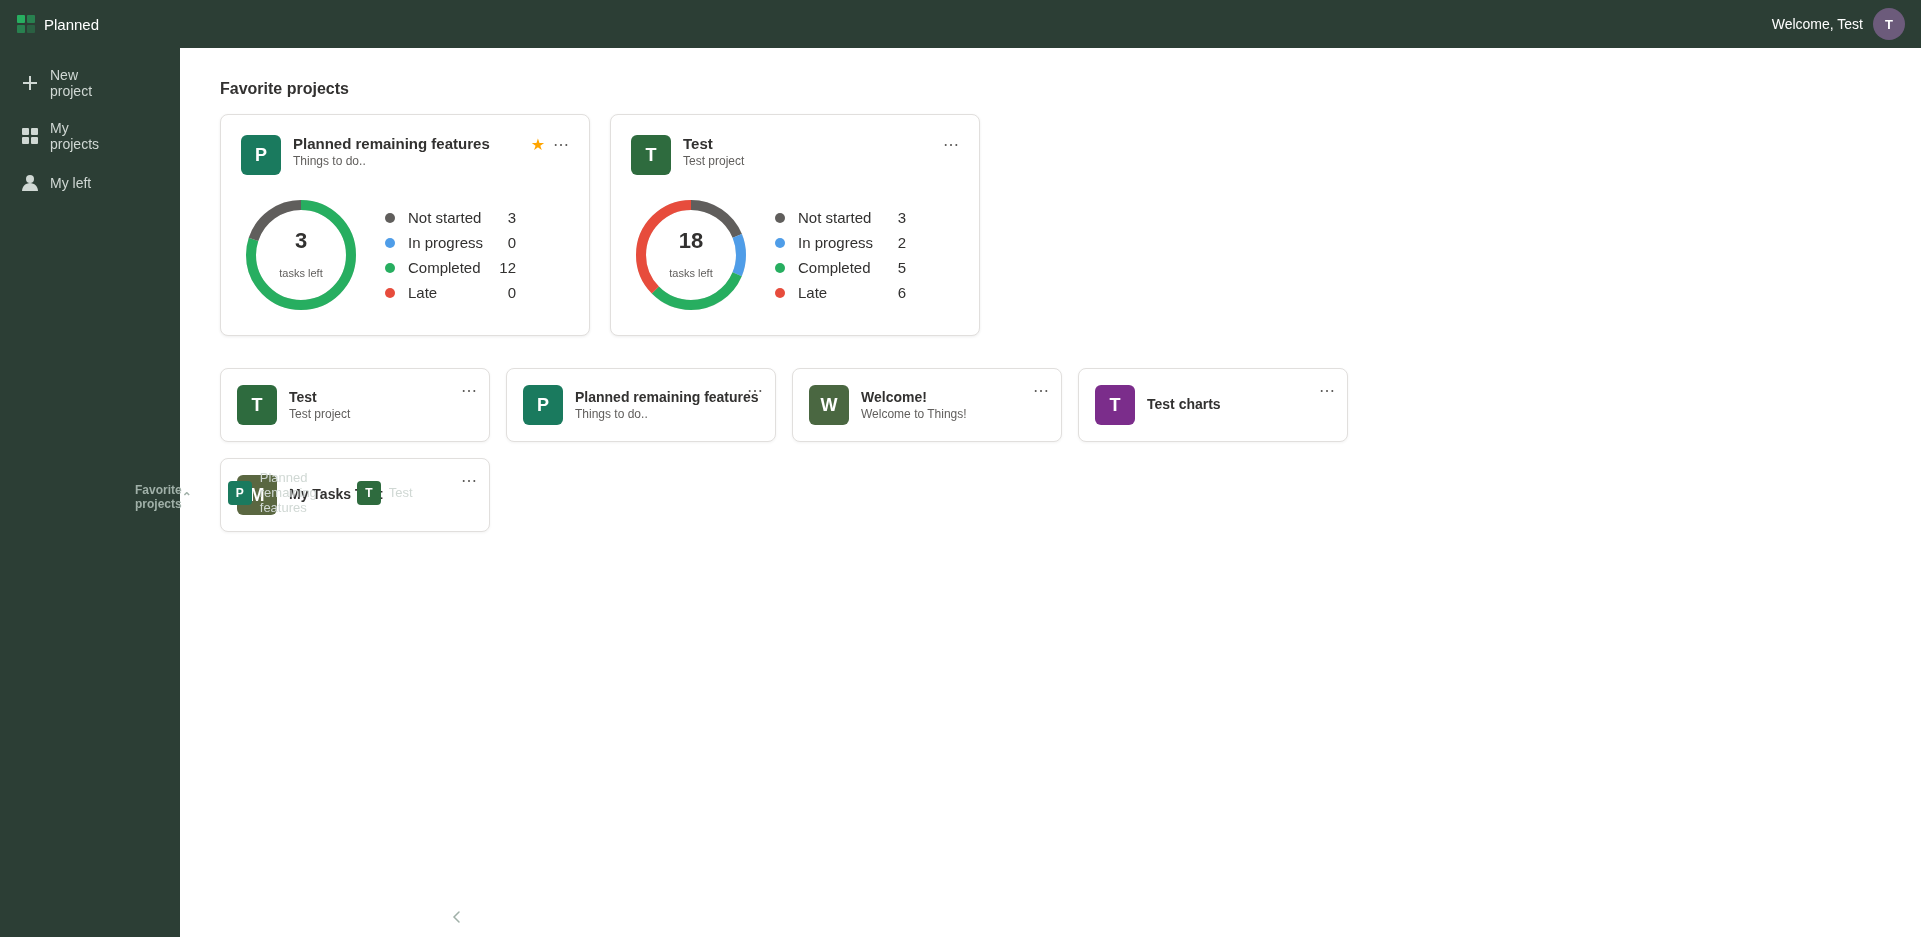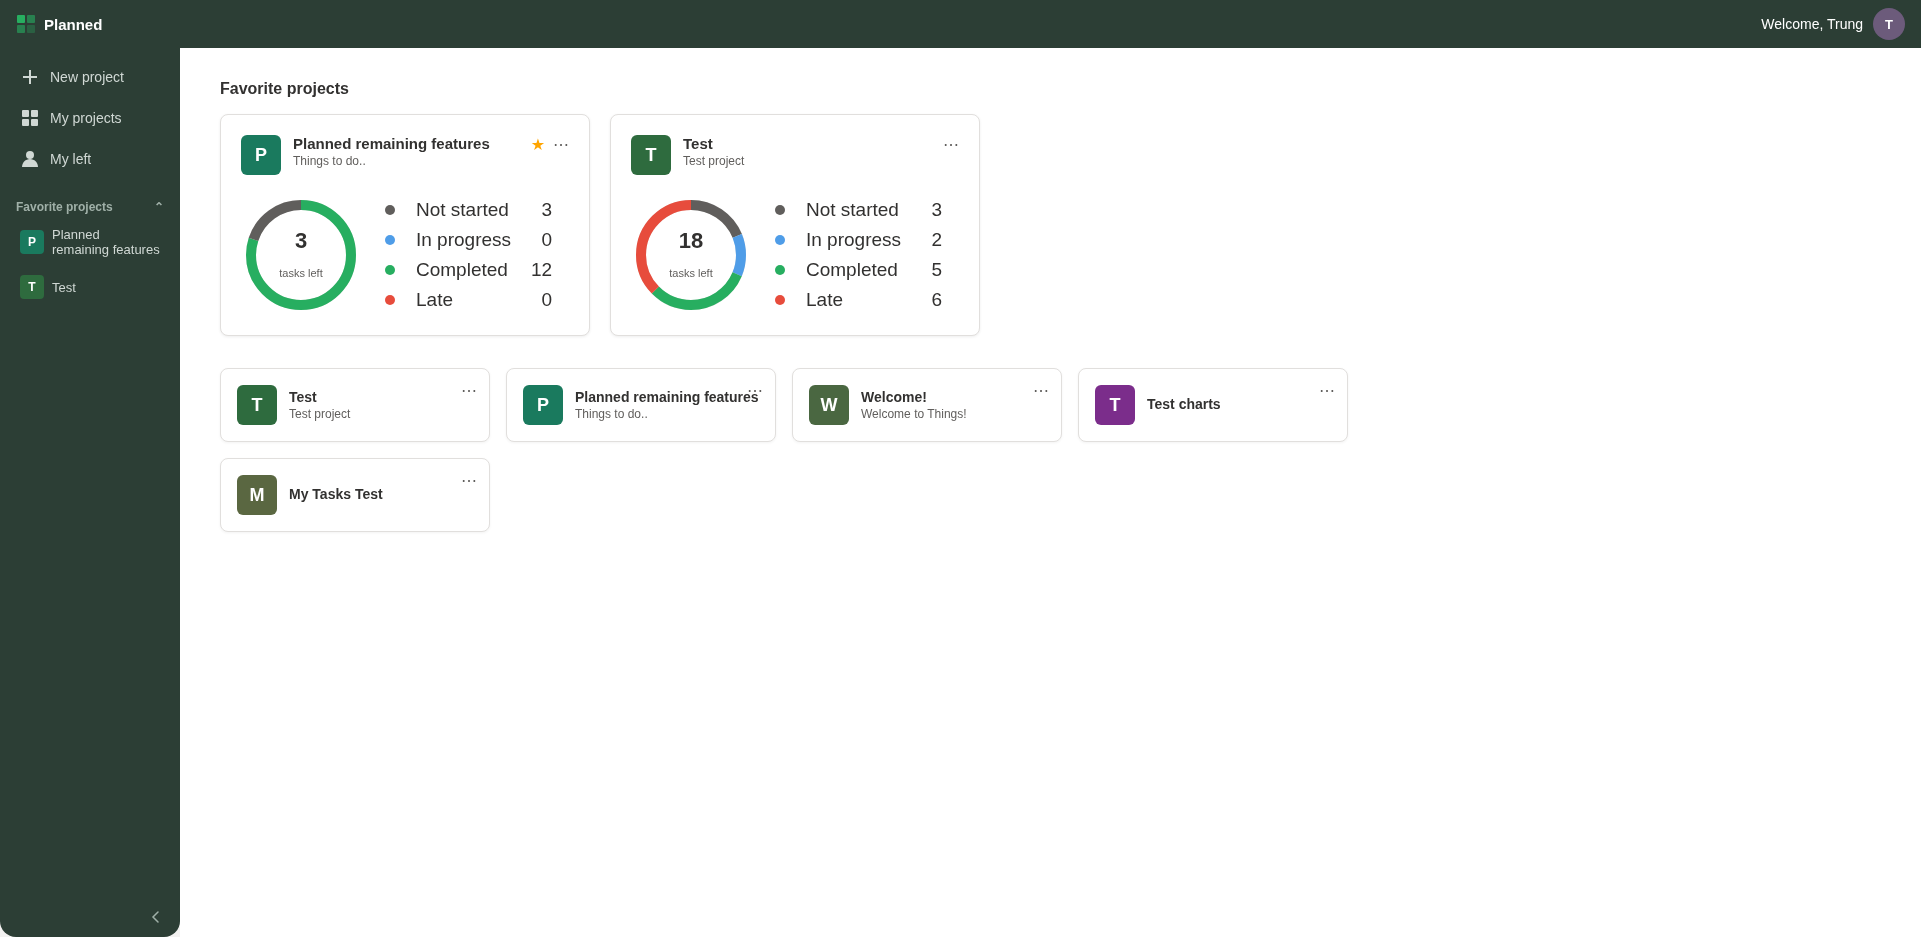--- a/index.html
+++ b/index.html
@@ -6,35 +6,35 @@
     body { font-family: 'Segoe UI', Arial, sans-serif; background: #f3f2f1; display: flex; height: 100vh; overflow: hidden; }
 
     
     .topbar {
       position: fixed; top: 0; left: 0; right: 0; height: 48px;
       background: #2c3e35; display: flex; align-items: center;
       justify-content: space-between; z-index: 100; padding: 0 16px;
     }
     .topbar-left { display: flex; align-items: center; gap: 8px; }
     .topbar-logo { width: 20px; height: 20px; }
-    .topbar-title { color: #fff; font-size: 15px; font-weight: 700; }
+    .topbar-title { color: #fff; font-size: 15px; font-weight: 400; }
     .topbar-right { display: flex; align-items: center; gap: 10px; }
     .topbar-welcome { color: #fff; font-size: 14px; }
     .avatar {
       width: 32px; height: 32px; border-radius: 50%;
       background: #6c5b7b; display: flex; align-items: center;
       justify-content: center; color: #fff; font-size: 13px; font-weight: 600;
       overflow: hidden;
     }
 
     
     .sidebar {
       width: 180px; background: #2c3e35; padding-top: 48px;
-      display: flex; flex-direction: column; position: fixed;
-      top: 0; left: 0; bottom: 0; z-index: 50; border-radius: 16px;
+      display: flex; position: fixed;
+      top: 0; left: 0; bottom: 0; z-index: 50;
     }
     .sidebar-nav { padding: 8px 0; }
     .sidebar-item {
       display: flex; align-items: center; gap: 10px;
       padding: 10px 16px; color: #d0d8d4; cursor: pointer;
       font-size: 14px; border-radius: 4px; margin: 1px 4px;
     }
     .sidebar-icon { width: 20px; height: 20px; flex-shrink: 0; fill: currentColor; }
 
     .sidebar-section-header {
@@ -100,21 +100,21 @@
     .donut-wrap { position: relative; width: 120px; height: 120px; flex-shrink: 0; }
     .donut-wrap svg { width: 120px; height: 120px; }
     .donut-label {
       position: absolute; top: 50%; left: 50%; transform: translate(-50%,-50%);
       text-align: center;
     }
     .donut-num { font-size: 22px; font-weight: 700; color: #323130; line-height: 1; }
     .donut-sub { font-size: 11px; color: #605e5c; line-height: 1.3; margin-top: 14px; }
 
     .legend { display: flex; flex-direction: column; gap: 8px; }
-    .legend-item { display: flex; align-items: center; gap: 21px; font-size: 19px; color: #323130; }
+    .legend-item { display: flex; align-items: center; gap: 13px; font-size: 15px; color: #323130; }
     .legend-dot { width: 10px; height: 10px; border-radius: 50%; flex-shrink: 0; }
     .legend-count { margin-left: auto; min-width: 20px; text-align: right; color: #323130; font-weight: 500; }
 
     
     .all-cards-row { display: flex; gap: 16px; flex-wrap: wrap; }
     .proj-card {
       background: #fff; border: 1px solid #e1dfdd; border-radius: 8px;
       width: 270px; padding: 16px; display: flex; align-items: center;
       gap: 12px; position: relative; cursor: pointer;
       box-shadow: 0 1px 3px rgba(0,0,0,0.05);
@@ -139,21 +139,21 @@
   <div class="topbar-left">
     <svg class="topbar-logo" viewBox="0 0 20 20" fill="none">
       <rect x="1" y="1" width="8" height="8" rx="1" fill="#27ae60"></rect>
       <rect x="11" y="1" width="8" height="8" rx="1" fill="#27ae60" opacity="0.6"></rect>
       <rect x="1" y="11" width="8" height="8" rx="1" fill="#27ae60" opacity="0.6"></rect>
       <rect x="11" y="11" width="8" height="8" rx="1" fill="#27ae60" opacity="0.3"></rect>
     </svg>
     <span class="topbar-title">Planned</span>
   </div>
   <div class="topbar-right">
-    <span class="topbar-welcome">Welcome, Trung</span>
+    <span class="topbar-welcome">Welcome, Test</span>
     <div class="avatar">T</div>
   </div>
 </div>
 
 <div class="sidebar">
   <div class="sidebar-nav">
     <div class="sidebar-item">
       <svg class="sidebar-icon" viewBox="0 0 20 20">
         <line x1="10" y1="3" x2="10" y2="17" stroke="currentColor" stroke-width="2"></line>
         <line x1="3" y1="10" x2="17" y2="10" stroke="currentColor" stroke-width="2"></line>

